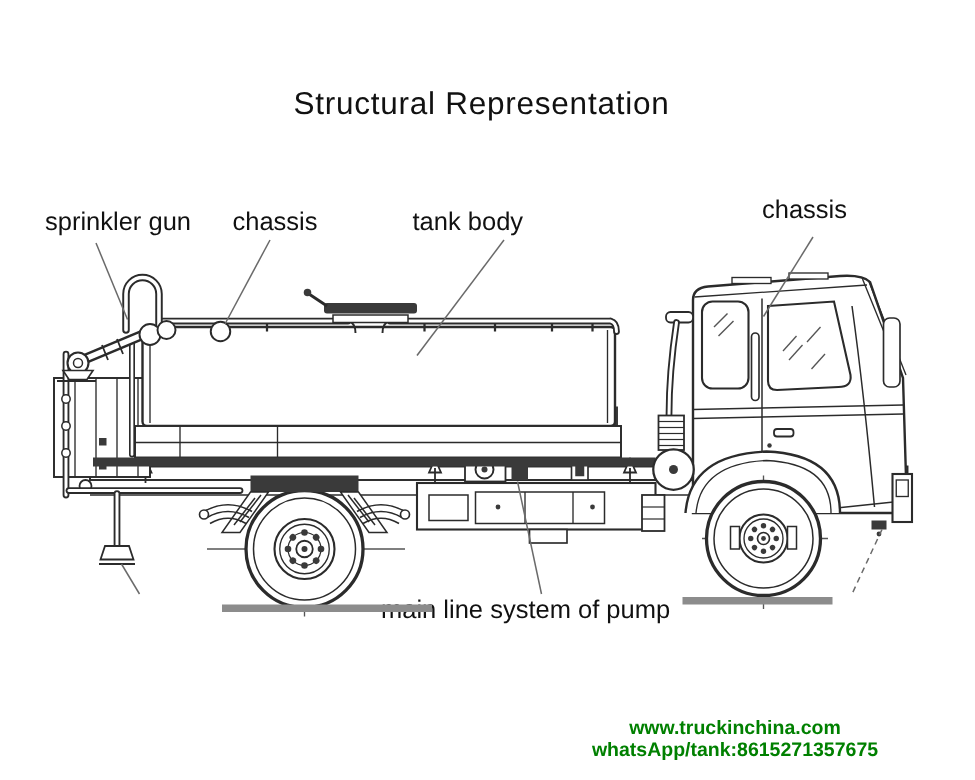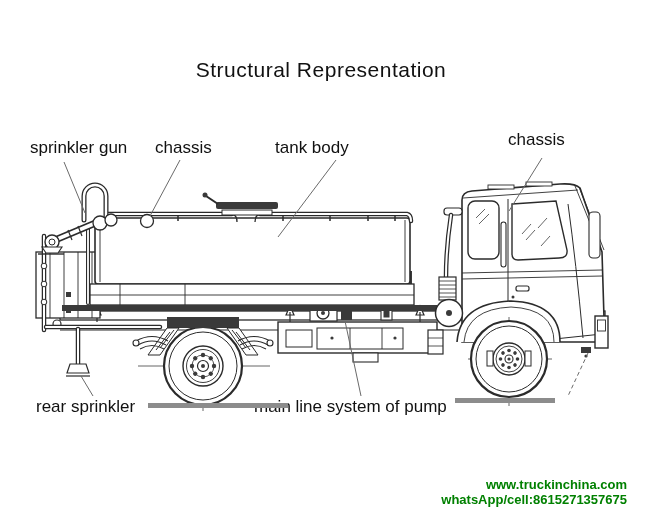--- a/index.html
+++ b/index.html
@@ -15,21 +15,21 @@
     position:absolute;font-size:17px;color:#111;white-space:nowrap;
   }
   #lbl-sprinkler-gun{left:30px;top:138px;}
   #lbl-shower{left:155px;top:138px;}
   #lbl-tank-body{left:275px;top:138px;}
   #lbl-chassis{left:508px;top:130px;}
   #lbl-rear-sprinkler{left:36px;top:397px;}
   #lbl-main-line{left:254px;top:397px;}
   #lbl-pre-washing{left:544px;top:397px;}
   .footer{
-    position:absolute;left:427px;top:477px;width:200px;text-align:right;
+    position:absolute;left:390px;top:477px;width:200px;text-align:center;
     font-weight:bold;font-size:13px;line-height:15px;
   }
   svg{position:absolute;left:0;top:0;}
   .ln{stroke:#2b2b2b;fill:none;}
   .fw{fill:#ffffff;stroke:#2b2b2b;}
   .dk{fill:#3a3a3a;stroke:none;}
   .pipe-o{stroke:#2b2b2b;fill:none;stroke-linecap:round;}
   .pipe-i{stroke:#ffffff;fill:none;stroke-linecap:round;}
   .thin{stroke:#555;stroke-width:0.9;fill:none;}
   .leader{stroke:#6a6a6a;stroke-width:1;fill:none;}
@@ -38,21 +38,20 @@
 <body>
 
 <div id="stage">
 
   <div class="title">Structural Representation</div>
 
   <div class="part-label" id="lbl-sprinkler-gun">sprinkler gun</div>
   <div class="part-label" id="lbl-shower">chassis</div>
   <div class="part-label" id="lbl-tank-body">tank body</div>
   <div class="part-label" id="lbl-chassis">chassis</div>
-  <div class="part-label" id="lbl-rear-sprinkler">rear sprinkler</div>
   <div class="part-label" id="lbl-main-line">main line system of pump</div>
 
   <svg width="650" height="520" viewBox="0 0 650 520">
 
     <g>
       <rect class="fw" x="60" y="311" width="545" height="9" stroke-width="1.3"></rect>
       <circle class="ln" cx="57" cy="324" r="4" stroke-width="1.2"></circle>
       <line class="ln" x1="60" y1="330" x2="278" y2="330" stroke-width="1"></line>
       <line class="ln" x1="437" y1="330" x2="470" y2="330" stroke-width="1"></line>
 
@@ -294,16 +293,16 @@
       <line class="leader" x1="336" y1="160" x2="278" y2="237"></line>
       <line class="leader" x1="542" y1="158" x2="509" y2="211"></line>
       <line class="leader" x1="81" y1="376" x2="93" y2="396"></line>
       <line class="leader" x1="345" y1="321" x2="361" y2="396"></line>
       <line class="leader" x1="588" y1="353" x2="568" y2="396" stroke-dasharray="4 3"></line>
     </g>
   </svg>
 
   <div class="footer" style="color: rgb(0, 128, 0);">
     <div>www.truckinchina.com</div>
-    <div>whatsApp/cell:8615271357675</div>
+    <div>whatsApp/tank:8615271357675</div>
   </div>
 
 </div>
 
 </body></html>

